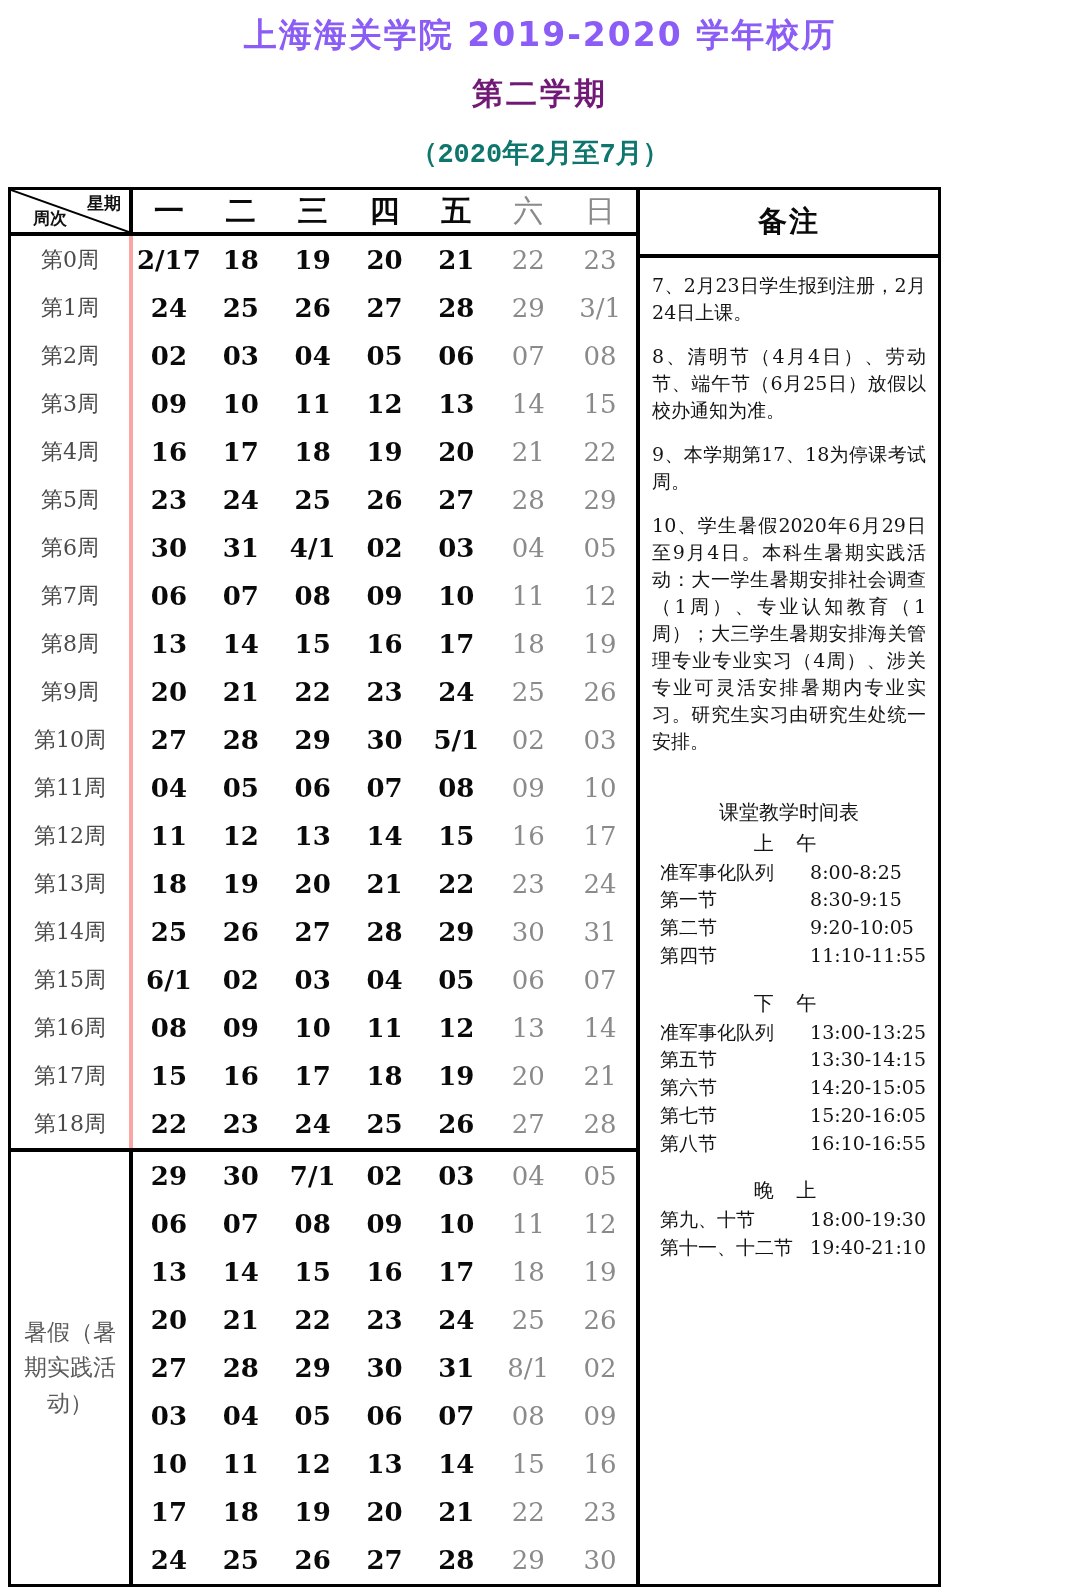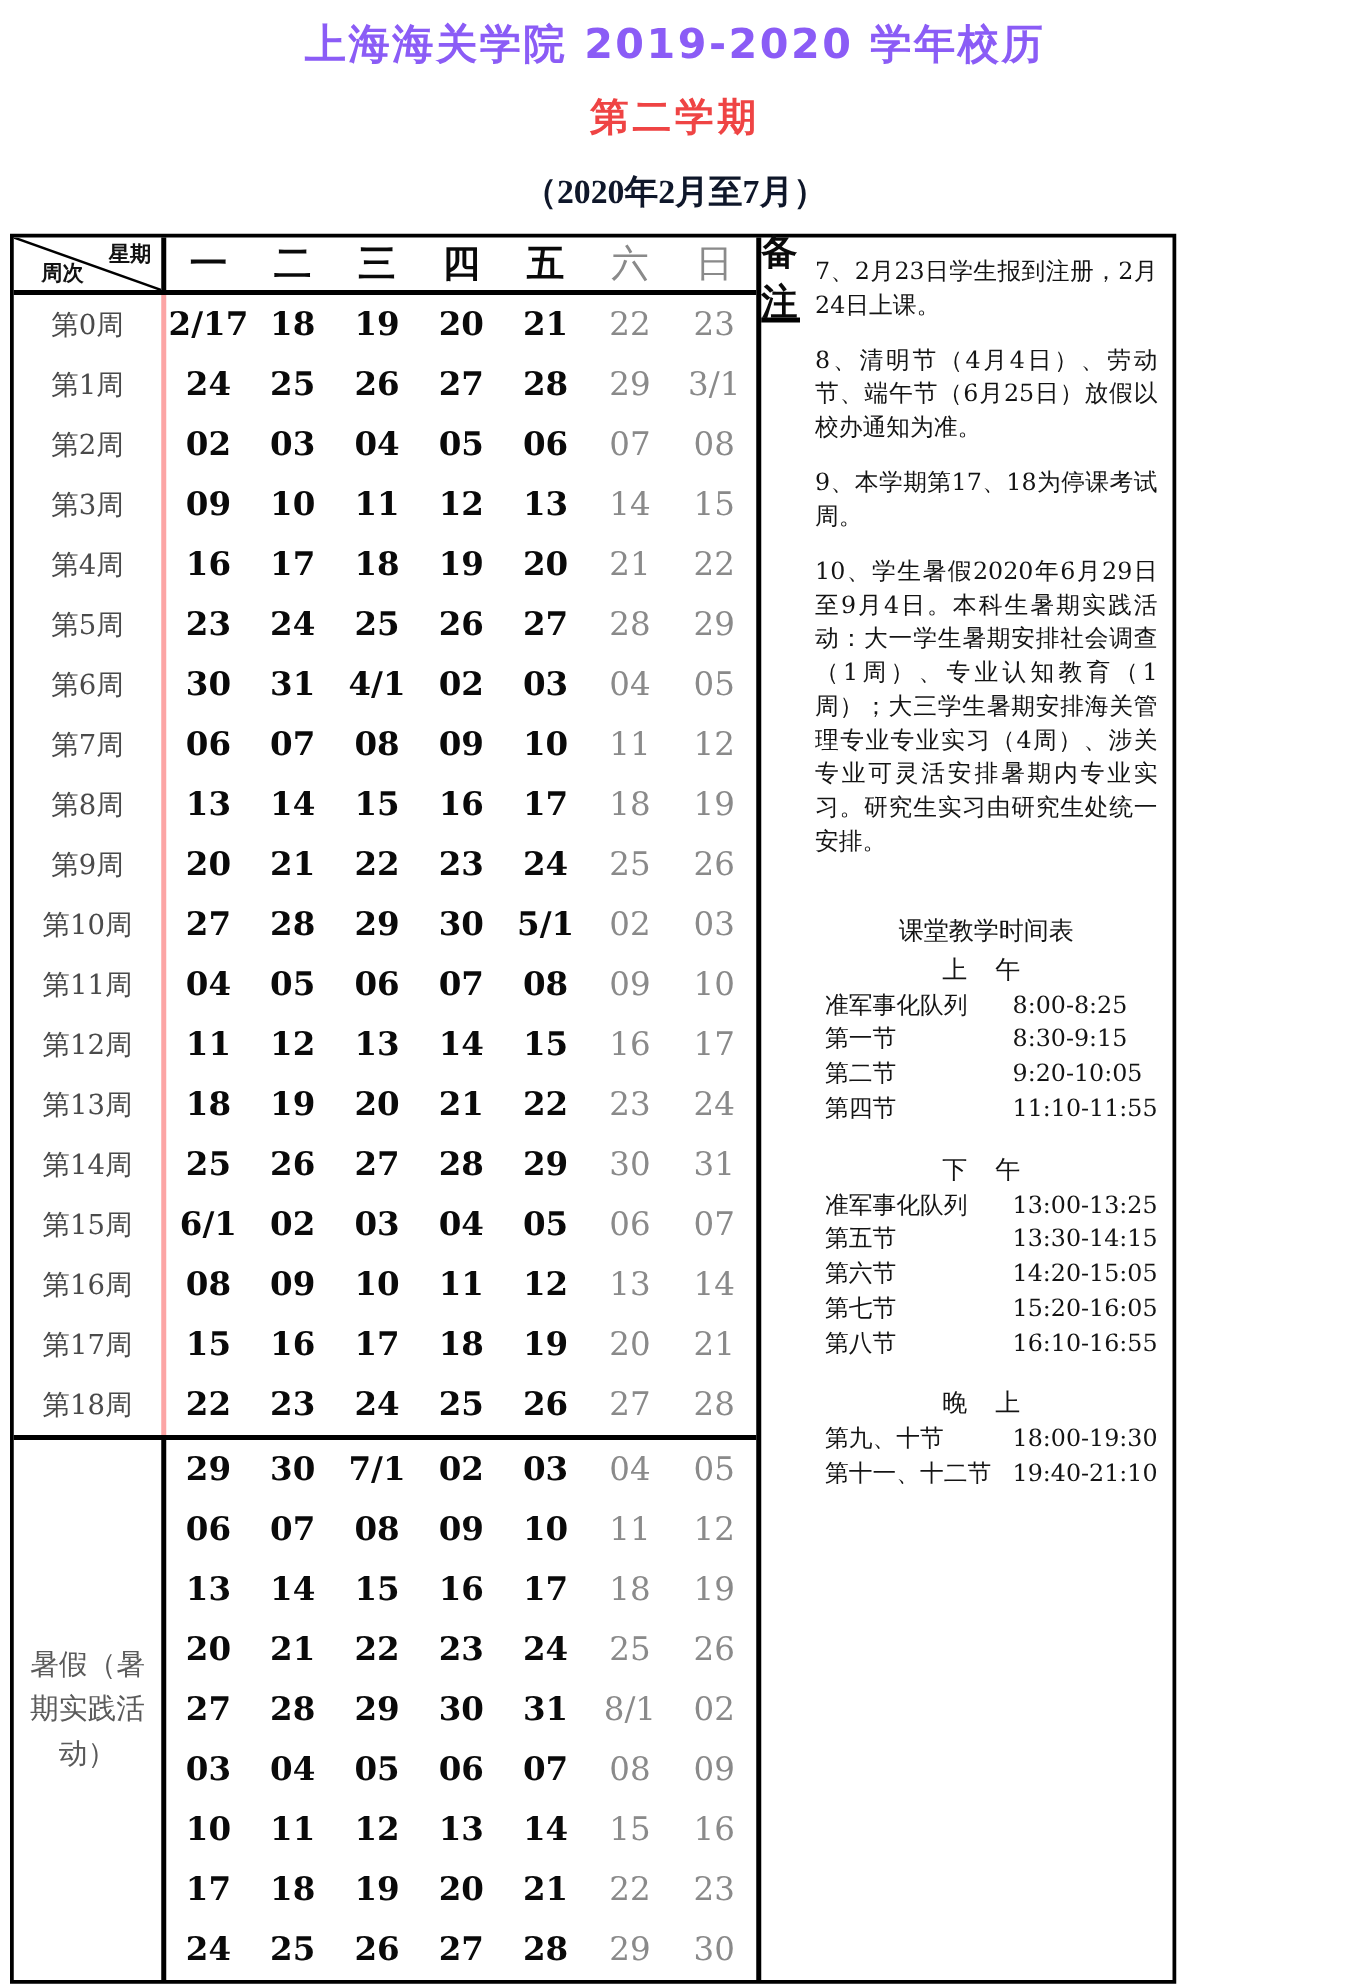--- a/index.html
+++ b/index.html
@@ -28,30 +28,30 @@
     color: #8b5cf6;
     line-height: 1.25;
     margin-top: 8px;
   }
   .title-sub {
     text-align: center;
     font-family: "DejaVu Sans", sans-serif;
     font-weight: bold;
     font-size: 31px;
     letter-spacing: 3px;
-    color: #ef4444;
+    color: #701a75;
     margin-top: 18px;
   }
   .title-range {
     text-align: center;
-    font-family: Liberation Serif, serif;
+    font-family: Liberation Mono, monospace;
     font-weight: bold;
     font-size: 27px;
     letter-spacing: 0px;
-    color: #0f172a;
+    color: #0f766e;
     margin-top: 20px;
   }
 
   
   .cal-wrap {
     margin-top: 16px;
     padding: 0 8px 0 8px;
     box-sizing: border-box;
     width: 1080px;
   }
@@ -69,20 +69,21 @@
     width: 729px;
     box-sizing: border-box;
     border-right: 4px solid #000;
     display: flex;
     flex-direction: column;
   }
   .remark-col {
     flex: 1;
     box-sizing: border-box;
     display: flex;
+    flex-direction: column;
     justify-content: space-between;
   }
 
   
   .hdr-row {
     display: flex;
     height: 68px;
     border-bottom: 4px solid #000;
     box-sizing: border-box;
   }

